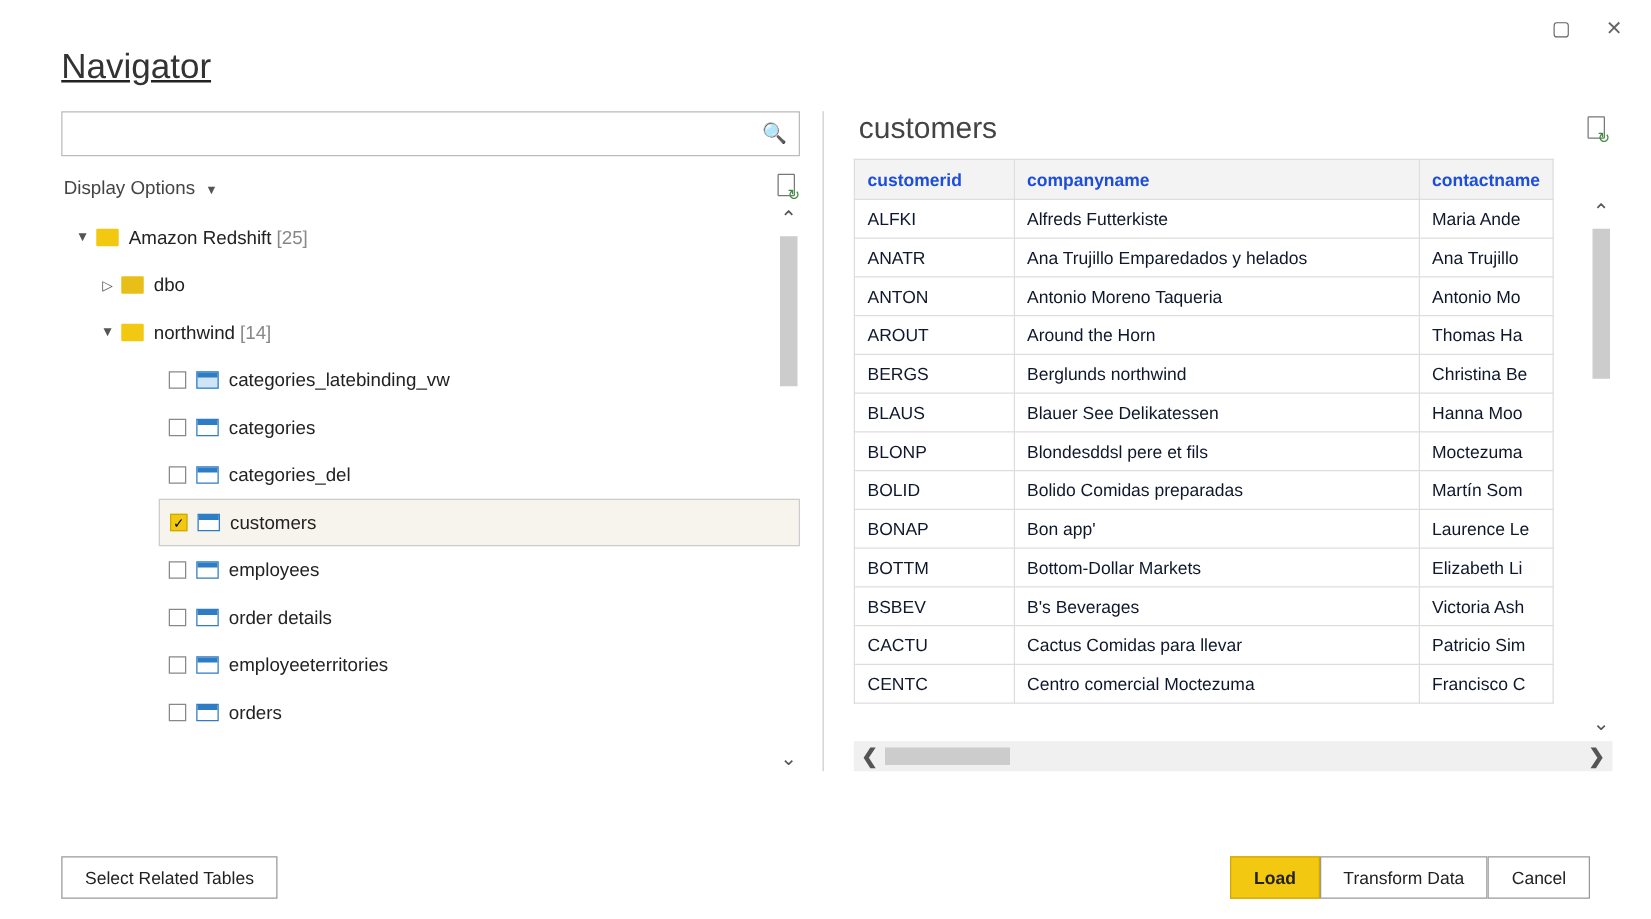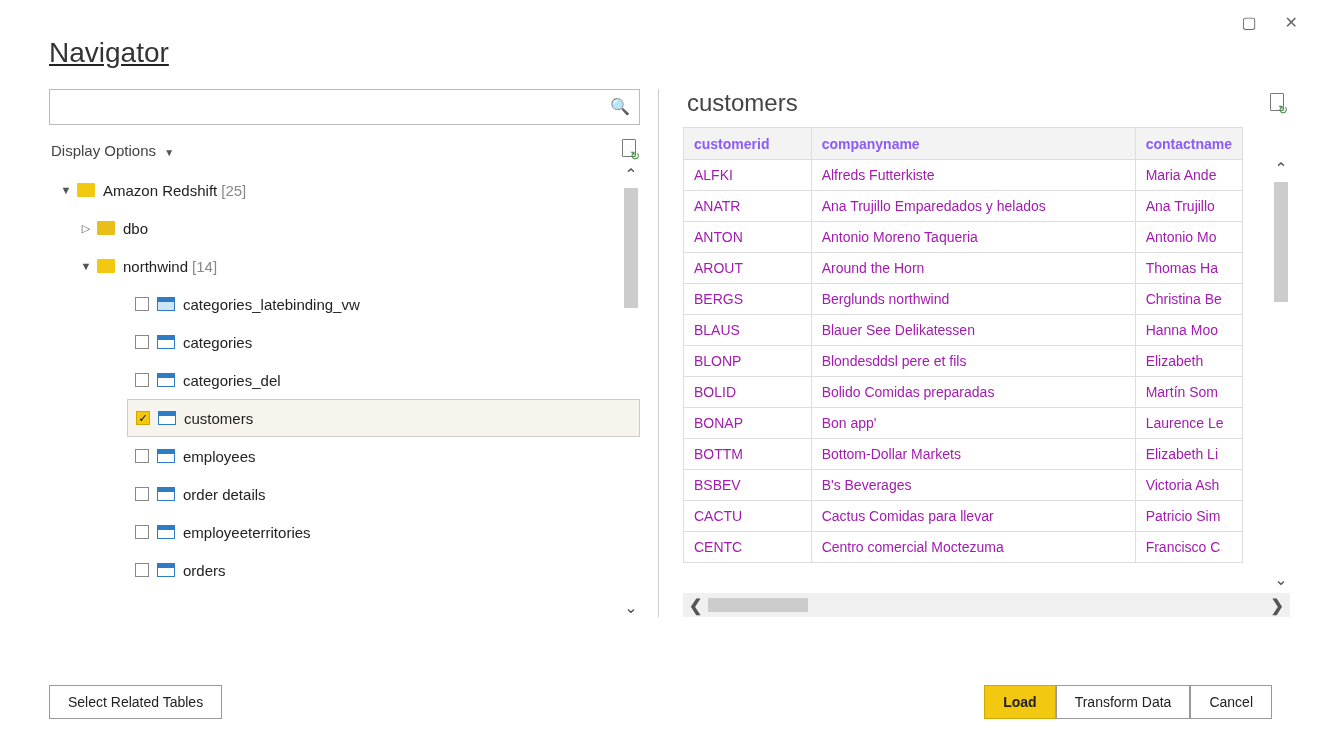--- a/index.html
+++ b/index.html
@@ -38,22 +38,22 @@
   .ind3 { padding-left:86px; }
   .scroll-v { position:absolute; right:0; top:0; bottom:0; width:18px; display:flex; flex-direction:column; align-items:center; justify-content:space-between; }
   .scroll-v .arrow { color:#555; font-size:16px; }
   .scroll-v .thumb { width:14px; background:#ccc; }
   .right { flex:1; display:flex; flex-direction:column; padding-left:4px; }
   .right-head { display:flex; justify-content:space-between; align-items:center; padding:0 4px 10px 4px; }
   .right-head h2 { font-size:24px; font-weight:400; margin:0; color:#444; }
   .grid-wrap { position:relative; flex:1; }
   .grid { border-collapse:collapse; width:560px; }
   .grid th, .grid td { border:1px solid #ddd; padding:6px 10px; text-align:left; font-size:14px; white-space:nowrap; overflow:hidden; }
-  .grid th { background:#f3f3f3; font-weight:600; color:#8b5cf6; height:32px; }
-  .grid td { height:31px; color:#a21caf; }
+  .grid th { background:#f3f3f3; font-weight:600; color:#1d4ed8; height:32px; }
+  .grid td { height:31px; color:#0f172a; }
   .col-a { width:130px; }
   .col-b { width:330px; }
   .col-c { width:100px; }
   .grid-vscroll { position:absolute; right:0; top:32px; bottom:28px; width:18px; display:flex; flex-direction:column; align-items:center; justify-content:space-between; }
   .grid-vscroll .arrow { color:#555; font-size:16px; }
   .grid-vscroll .thumb { width:14px; height:120px; background:#ccc; margin-top:4px; }
   .grid-hscroll { position:absolute; left:0; right:0; bottom:0; height:24px; background:#f0f0f0; display:flex; align-items:center; justify-content:space-between; padding:0 6px; }
   .grid-hscroll .arrow { color:#555; font-size:16px; font-weight:bold; }
   .grid-hscroll .thumb { height:14px; width:100px; background:#ccc; margin-right:auto; margin-left:6px; }
   .footer { position:absolute; left:0; right:0; bottom:0; height:66px; border-top:1px solid transparent; display:flex; align-items:center; padding:0 48px; }
@@ -210,21 +210,21 @@
                 <td class="col-c">Christina Be</td>
               </tr>
               <tr>
                 <td class="col-a">BLAUS</td>
                 <td class="col-b">Blauer See Delikatessen</td>
                 <td class="col-c">Hanna Moo</td>
               </tr>
               <tr>
                 <td class="col-a">BLONP</td>
                 <td class="col-b">Blondesddsl pere et fils</td>
-                <td class="col-c">Elizabeth</td>
+                <td class="col-c">Moctezuma</td>
               </tr>
               <tr>
                 <td class="col-a">BOLID</td>
                 <td class="col-b">Bolido Comidas preparadas</td>
                 <td class="col-c">Martín Som</td>
               </tr>
               <tr>
                 <td class="col-a">BONAP</td>
                 <td class="col-b">Bon app'</td>
                 <td class="col-c">Laurence Le</td>

